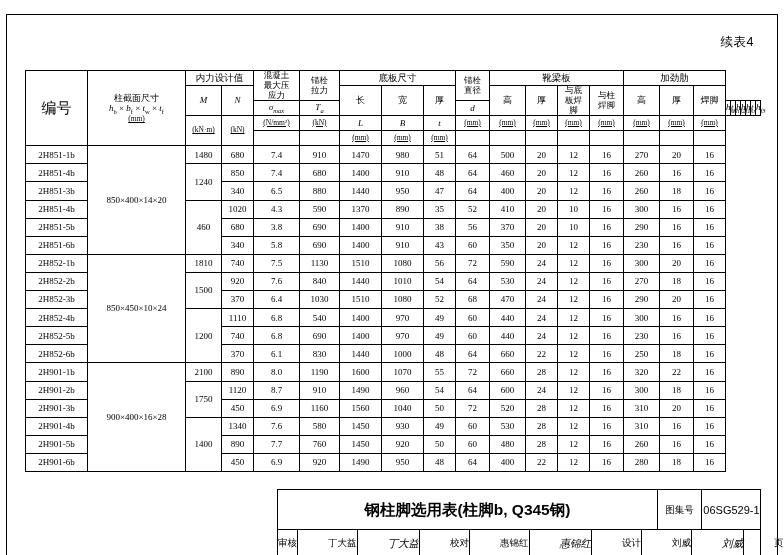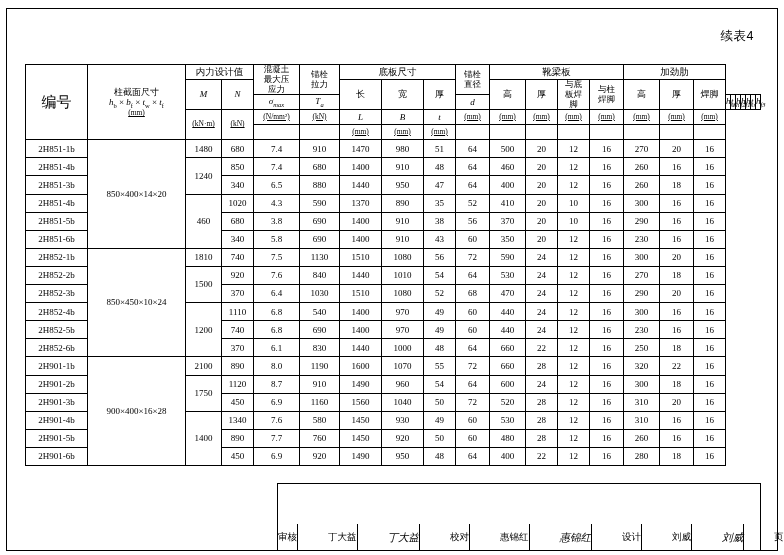--- a/index.html
+++ b/index.html
@@ -9,21 +9,21 @@
   }
   body {
     width: 784px;
     height: 555px;
     font-family: "Liberation Serif", serif;
     color: #000;
     position: relative;
   }
   .page {
     position: absolute;
-    left: 0; top: 2px;
+    left: 0; top: 8px;
     width: 784px;
     height: 406px;
     box-sizing: border-box;
   }
   .page-border {
     position: absolute;
     left: 6px; top: 6px;
     width: 772px;
     height: 543px;
     border: 1px solid #000;
@@ -592,20 +592,25 @@
             <td>16</td>
             <td>280</td>
             <td>18</td>
             <td>16</td>
           </tr>
         </tbody>
     </table>
   </div>
 
   <div class="footer">
+    <div class="tline">
+      <div class="ftitle">钢柱脚选用表(柱脚b, Q345钢)</div>
+      <div class="fnum-lab">图集号</div>
+      <div class="fnum-val">06SG529-1</div>
+    </div>
     <div class="sig-row">
       <div class="sig-cell" style="width:38px">审核</div>
       <div class="sig-cell" style="width:52px">丁大益</div>
       <div class="sig-cell sig-name" style="width:52px">丁大益</div>
       <div class="sig-cell" style="width:38px">校对</div>
       <div class="sig-cell" style="width:52px">惠锦红</div>
       <div class="sig-cell sig-name" style="width:52px">惠锦红</div>
       <div class="sig-cell" style="width:38px">设计</div>
       <div class="sig-cell" style="width:44px">刘威</div>
       <div class="sig-cell sig-name" style="width:52px">刘威</div>

